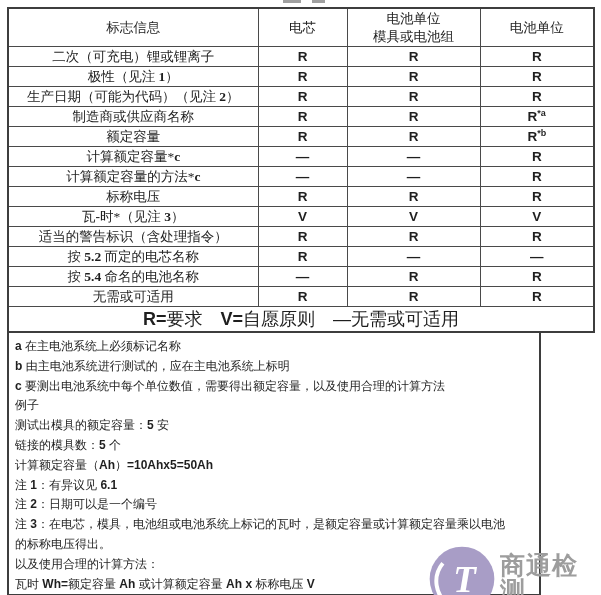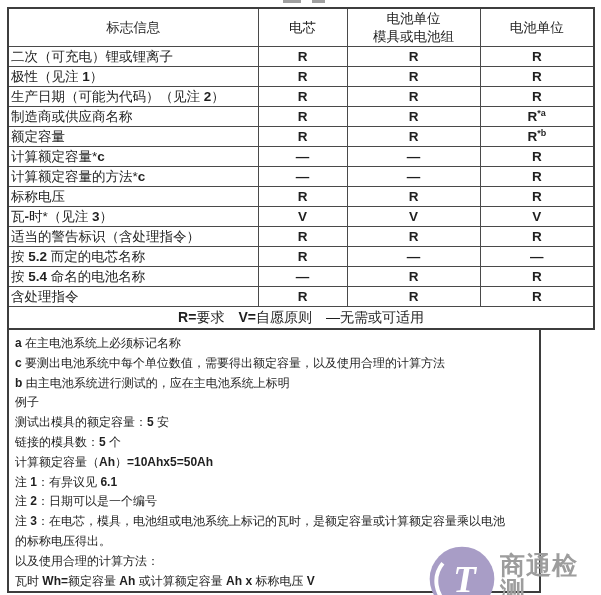--- a/index.html
+++ b/index.html
@@ -7,24 +7,24 @@
     position:relative;width:601px;height:595px;background:#fff;overflow:hidden;
     font-family:"Liberation Sans","DejaVu Sans",sans-serif;color:#1f1f1f;
   }
   .smudge{position:absolute;top:0;height:3px;background:#777;opacity:.7;}
   .doc{position:absolute;left:7px;top:7px;width:534px;height:581px;display:flex;flex-direction:column;}
   table{border-collapse:collapse;table-layout:fixed;width:100%;border:2px solid #3d3d3d;}
   th,td{border:1px solid #4a4a4a;overflow:hidden;}
   thead th{height:35px;text-align:center;vertical-align:middle;white-space:pre-line;
     font-weight:normal;font-size:13.5px;line-height:1.3;}
   tbody td{height:19px;font-size:13.5px;vertical-align:middle;padding:0 2px;}
-  td.label-cell{text-align:left;padding-left:2px;}
+  td.label-cell{text-align:center;padding-left:2px;font-family:Liberation Serif, serif;}
   td.value-cell{text-align:center;font-weight:bold;}
   td.value-cell sup{font-size:9px;font-weight:bold;vertical-align:super;line-height:0;}
-  td.legend-cell{height:21px;text-align:center;font-size:14px;vertical-align:middle;}
+  td.legend-cell{height:21px;text-align:center;font-size:18px;vertical-align:middle;}
   .notes{flex:1;border:2px solid #3d3d3d;border-top:none;padding:4px 25px 0 6px;
     font-size:12px;line-height:19.8px;}
   .note-line{white-space:normal;}
   b{font-weight:bold;}
   .watermark{position:absolute;left:429px;top:546px;display:flex;align-items:flex-start;}
   .logo-svg{width:66px;height:66px;flex:0 0 auto;}
   .wm-text{margin-left:5px;padding-top:7px;}
   .wm-cn{font-size:25px;font-weight:bold;color:#9d9d9d;line-height:1;letter-spacing:1px;}
 </style>
 </head>
@@ -119,37 +119,37 @@
             <td class="value-cell">—</td>
             <td class="value-cell">—</td>
           </tr>
           <tr>
             <td class="label-cell">按 <b>5.4</b> 命名的电池名称</td>
             <td class="value-cell">—</td>
             <td class="value-cell">R</td>
             <td class="value-cell">R</td>
           </tr>
           <tr>
-            <td class="label-cell">含处理指令</td>
+            <td class="label-cell">无需或可适用</td>
             <td class="value-cell">R</td>
             <td class="value-cell">R</td>
             <td class="value-cell">R</td>
           </tr>
         </tbody>
       <tbody>
         <tr>
           <td class="legend-cell" colspan="4"><b>R=</b>要求　<b>V=</b>自愿原则　—无需或可适用</td>
         </tr>
       </tbody>
     </table>
 
     <div class="notes">
         <div class="note-line"><b>a</b> 在主电池系统上必须标记名称</div>
+        <div class="note-line"><b>b</b> 由主电池系统进行测试的，应在主电池系统上标明</div>
         <div class="note-line"><b>c</b> 要测出电池系统中每个单位数值，需要得出额定容量，以及使用合理的计算方法</div>
-        <div class="note-line"><b>b</b> 由主电池系统进行测试的，应在主电池系统上标明</div>
         <div class="note-line">例子</div>
         <div class="note-line">测试出模具的额定容量：<b>5</b> 安</div>
         <div class="note-line">链接的模具数：<b>5</b> 个</div>
         <div class="note-line">计算额定容量（<b>Ah</b>）<b>=10Ahx5=50Ah</b></div>
         <div class="note-line">注 <b>1</b>：有异议见 <b>6.1</b></div>
         <div class="note-line">注 <b>2</b>：日期可以是一个编号</div>
         <div class="note-line">注 <b>3</b>：在电芯，模具，电池组或电池系统上标记的瓦时，是额定容量或计算额定容量乘以电池的标称电压得出。</div>
         <div class="note-line">以及使用合理的计算方法：</div>
         <div class="note-line">瓦时 <b>Wh=</b>额定容量 <b>Ah</b> 或计算额定容量 <b>Ah</b> <b>x</b> 标称电压 <b>V</b></div>
       </div>

